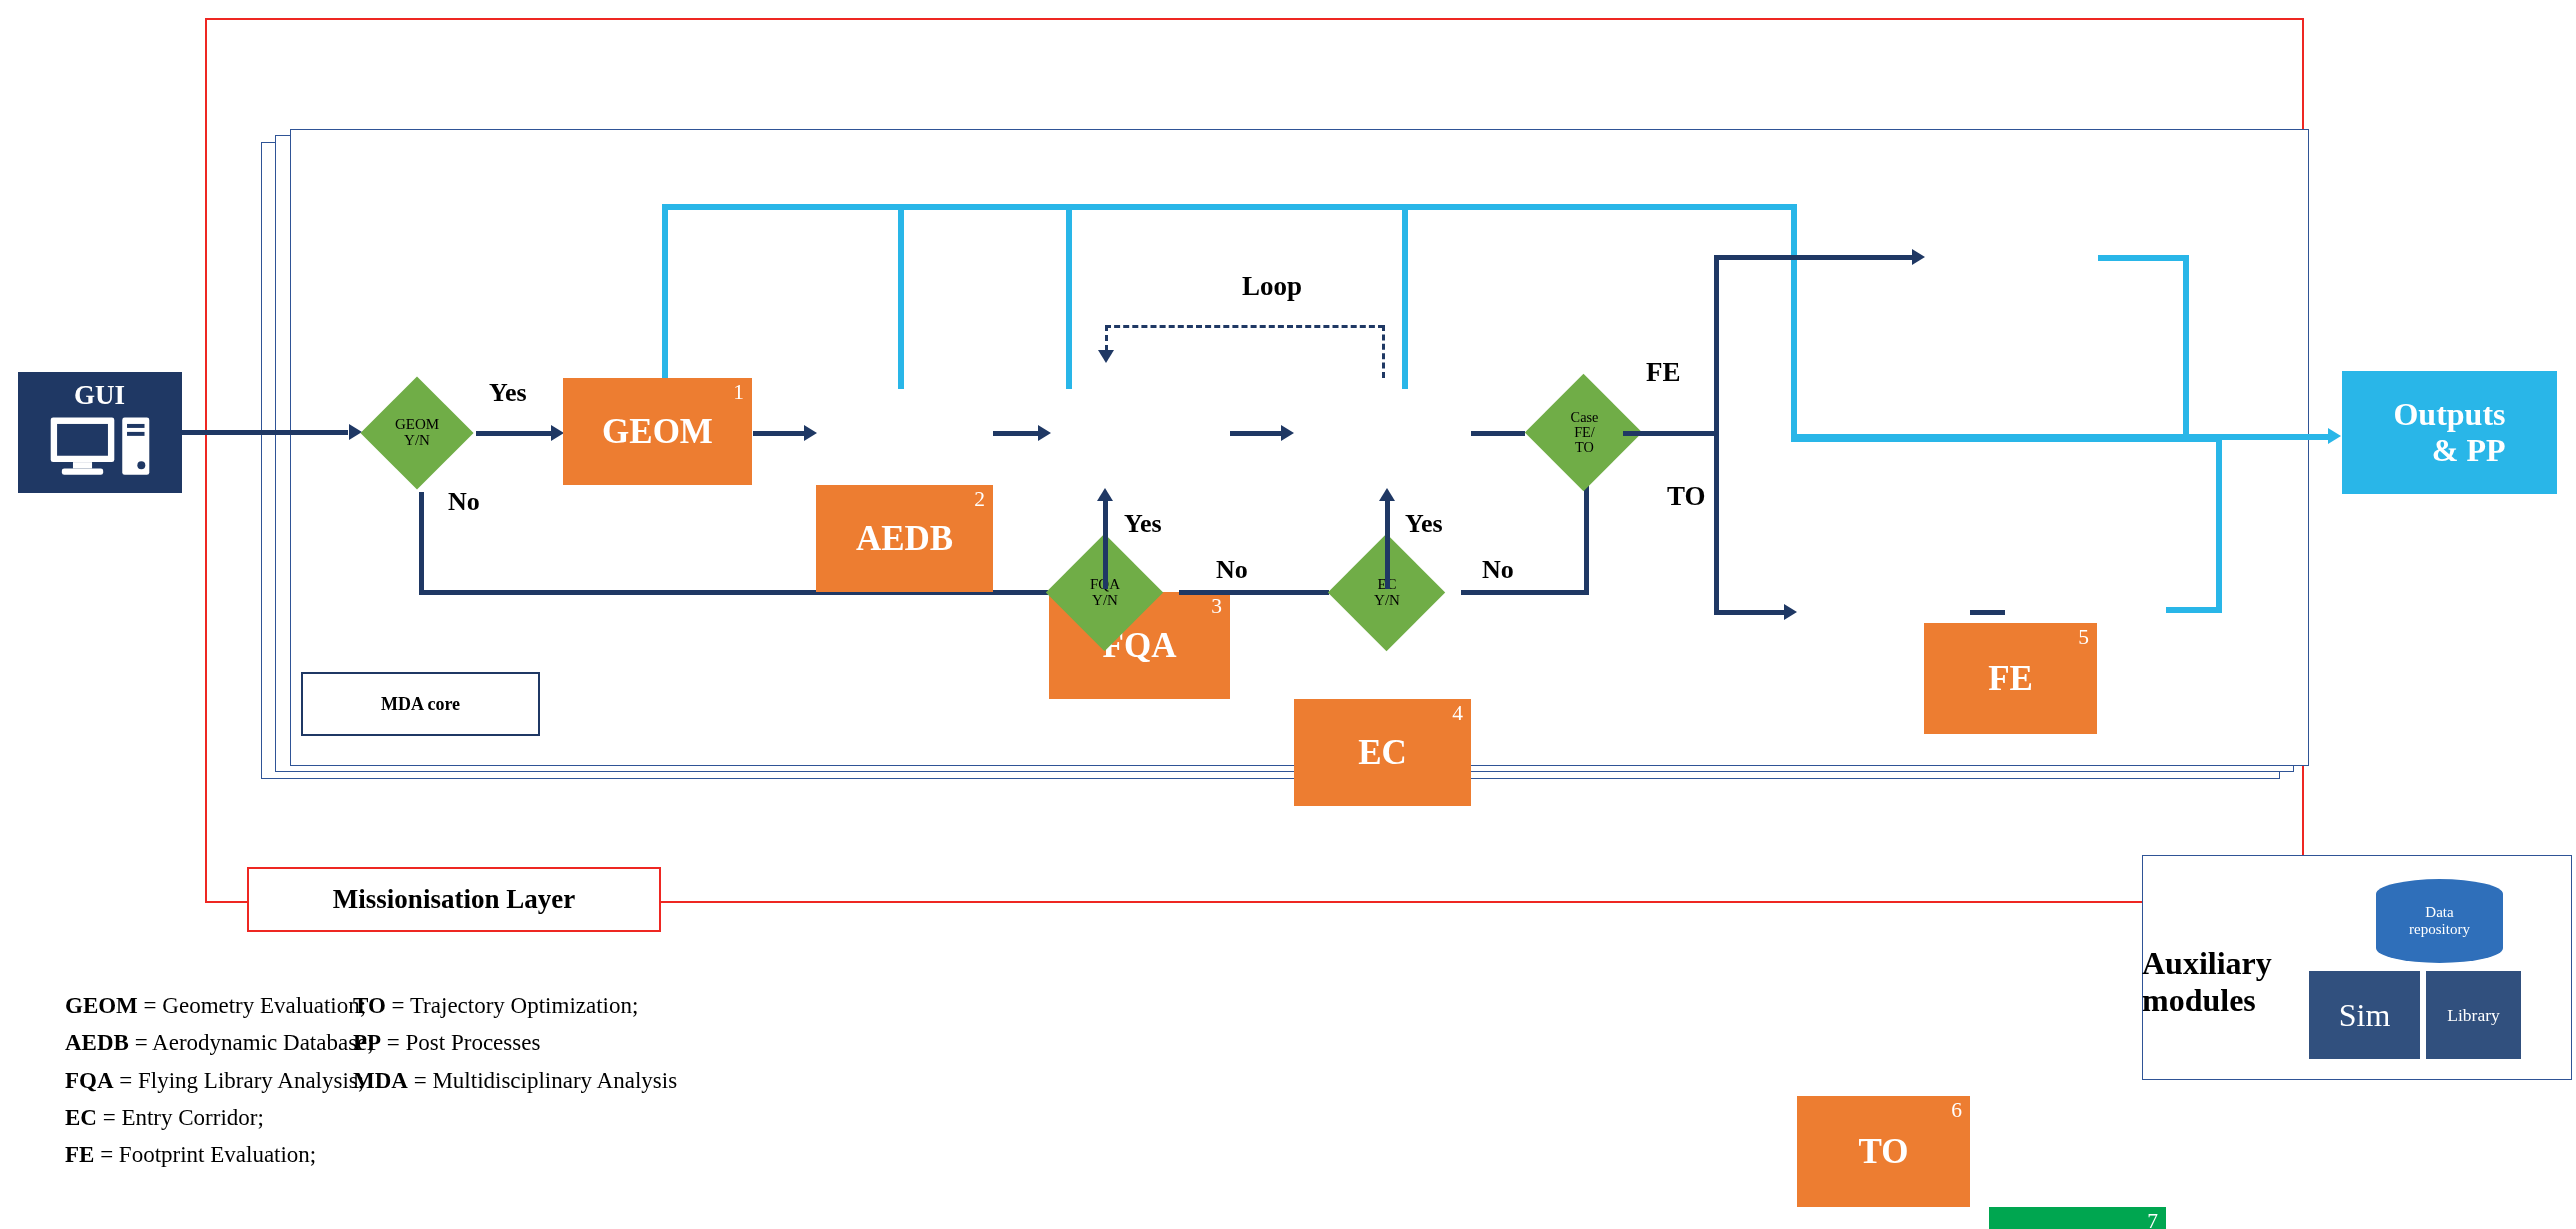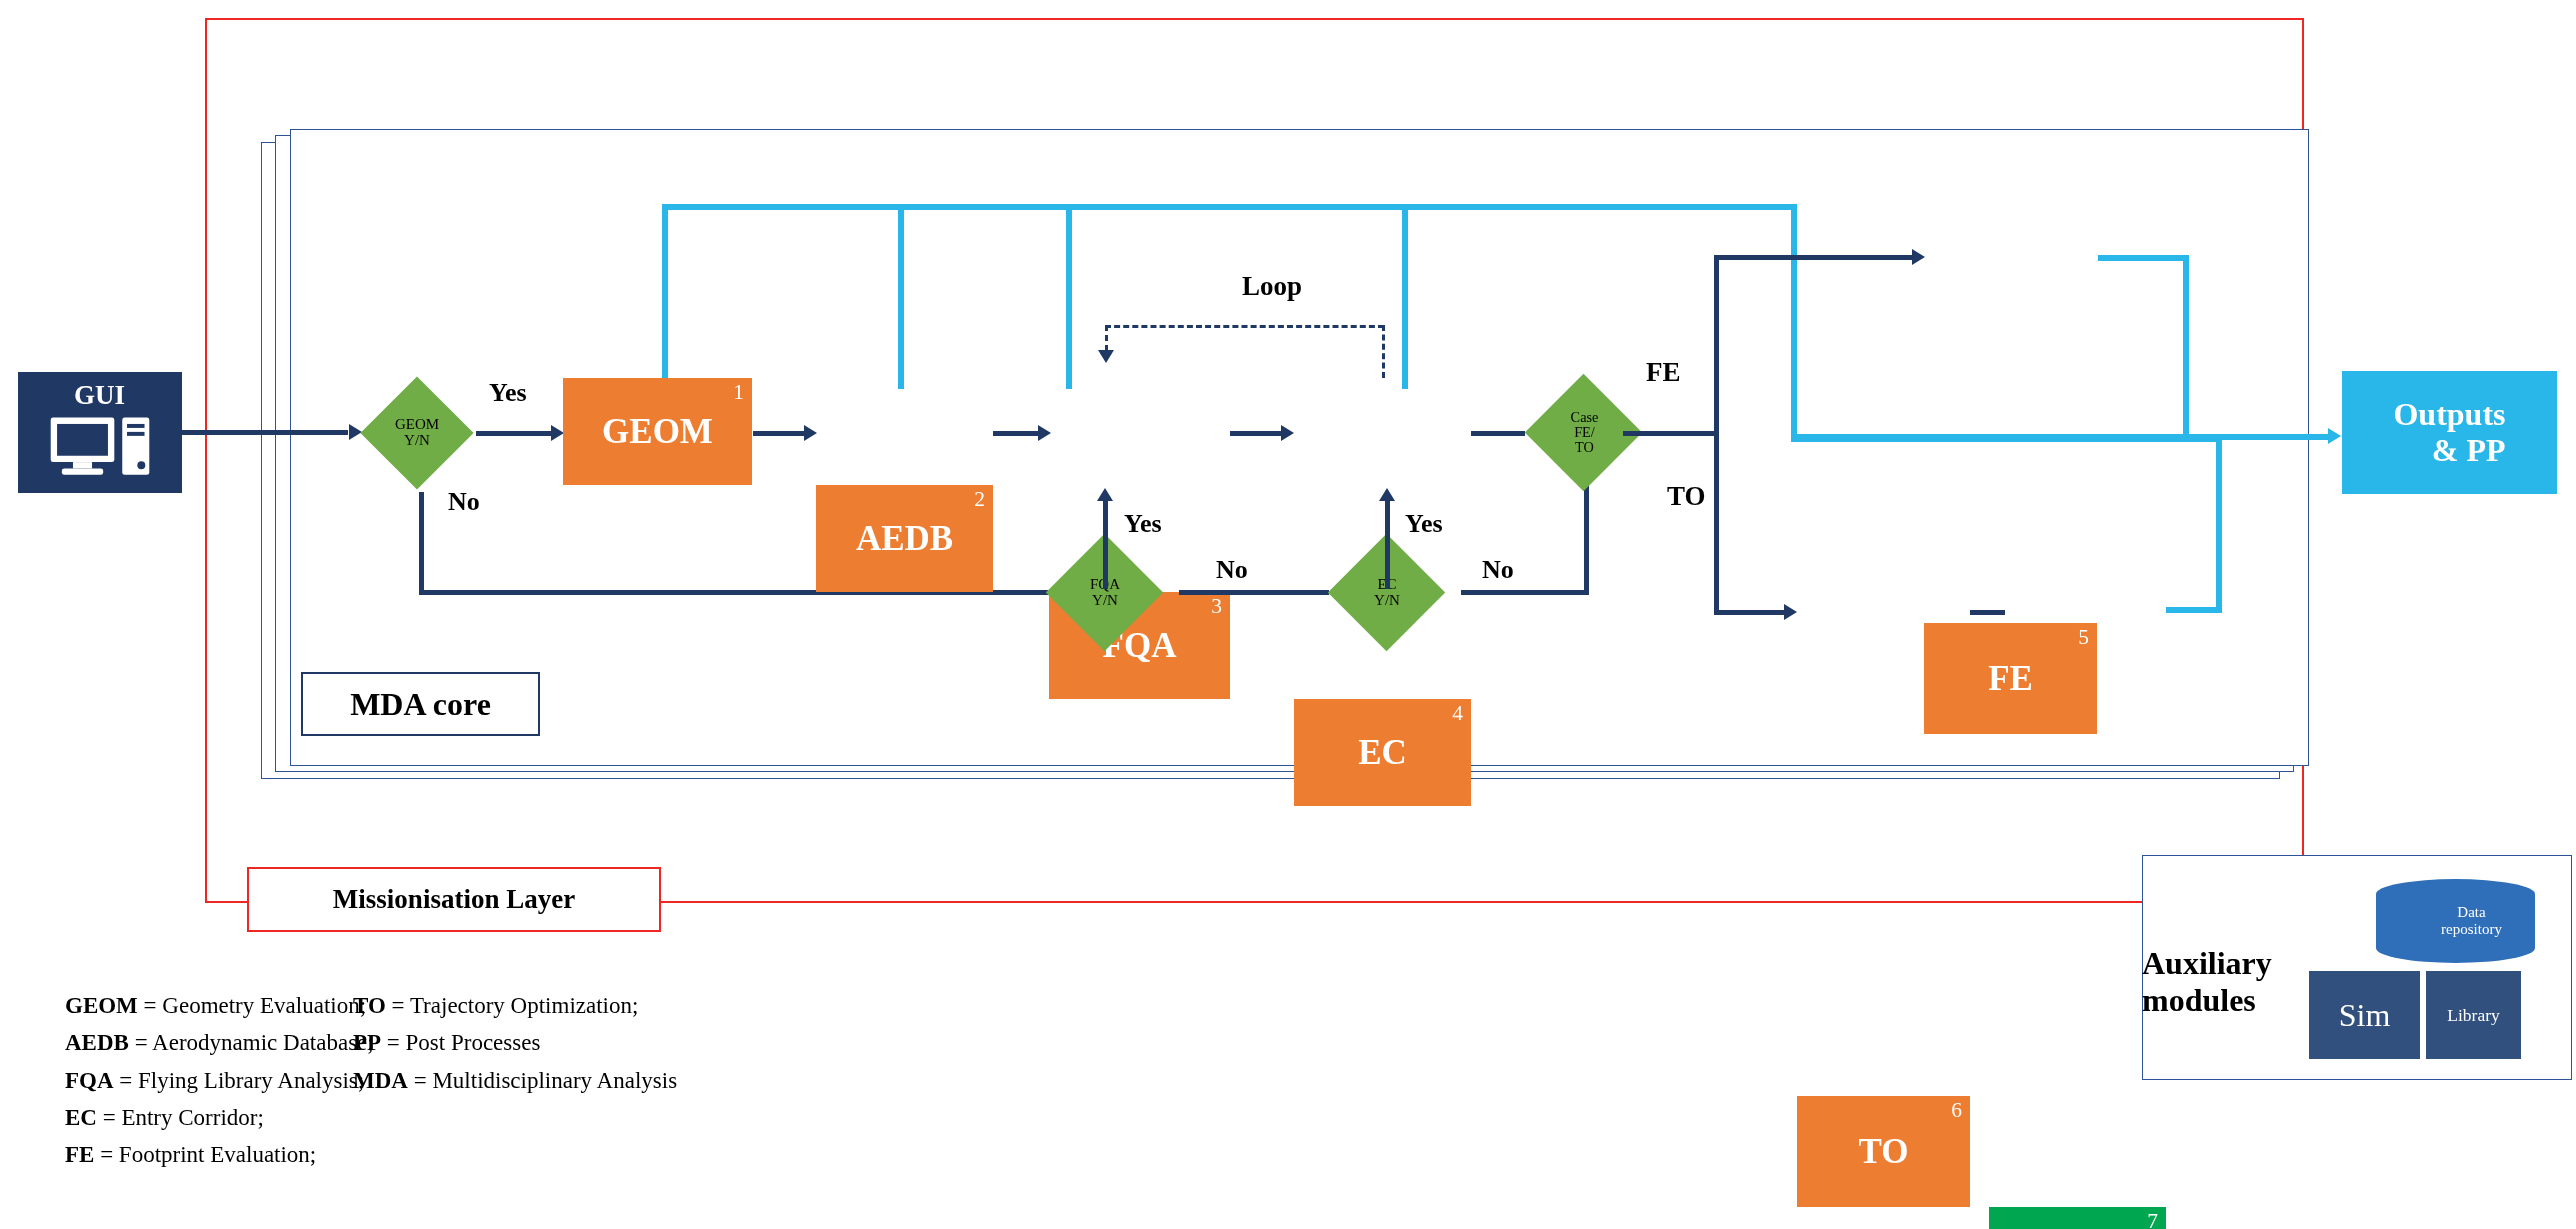--- a/index.html
+++ b/index.html
@@ -140,21 +140,20 @@
     position: absolute;
     background: #2f6fba;
     border-radius: 50% / 18%;
     display: flex;
     align-items: center;
     justify-content: center;
     color: #ffffff;
     font-size: 15px;
     text-align: center;
     line-height: 1.15;
-    padding-left: 32px;
   }
   .aux-sim {
     position: absolute;
     background: #31507e;
     color: #ffffff;
     display: flex;
     align-items: center;
     justify-content: center;
     font-size: 32px;
   }
@@ -345,21 +344,21 @@
   <div class="ln cyan" style="left:1791px; top:434px; width:541px; height:5.6px;"></div>
   <div class="arrow arr-r cyan" style="left:2328px; top:428px;"></div>
 
   <div class="abs out-box" style="left:2342px; top:371px; width:215px; height:123px; font-size:32px;">
     <div>
       <div>Outputs</div>
       <div>&amp; PP</div>
     </div>
   </div>
 
-  <div class="abs label-box" style="left:301px; top:672px; width:239px; height:64px; font-size:32px;">
+  <div class="abs label-box" style="left:301px; top:672px; width:239px; height:64px; font-size:18px;">
     <span>MDA core</span>
   </div>
 
   <div class="abs label-box red" style="left:247px; top:867px; width:414px; height:65px; font-size:27px;">
     <span>Missionisation Layer</span>
   </div>
 
   <div class="legend" style="left:65px; top:987px; width:318px;">
     <div><b>GEOM</b><span> = Geometry Evaluation;</span></div>
     <div><b>AEDB</b><span> = Aerodynamic Database;</span></div>

